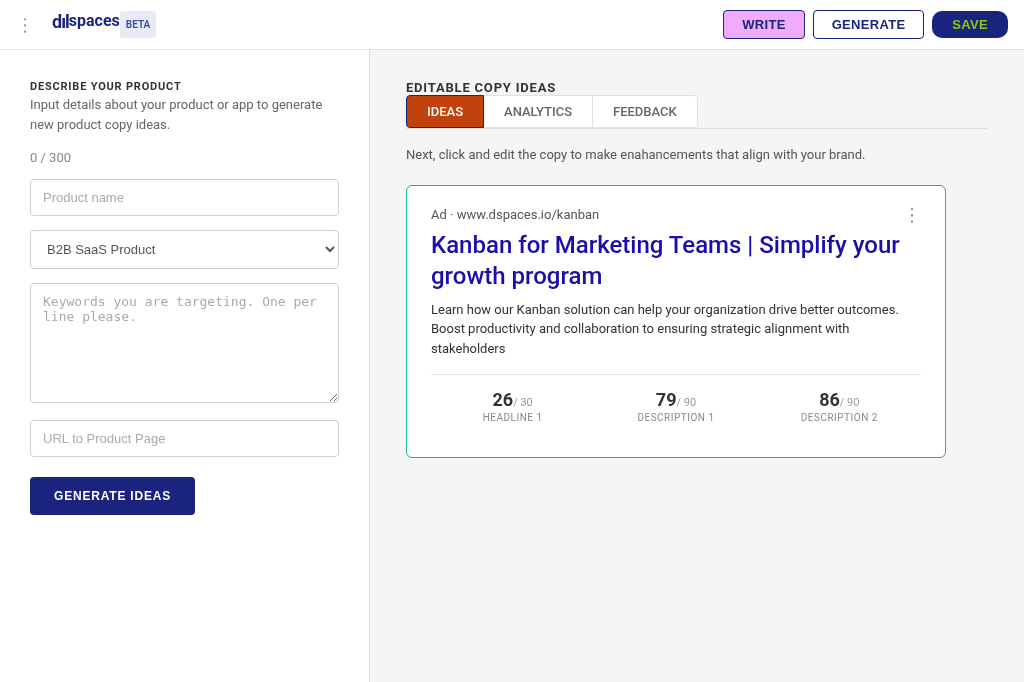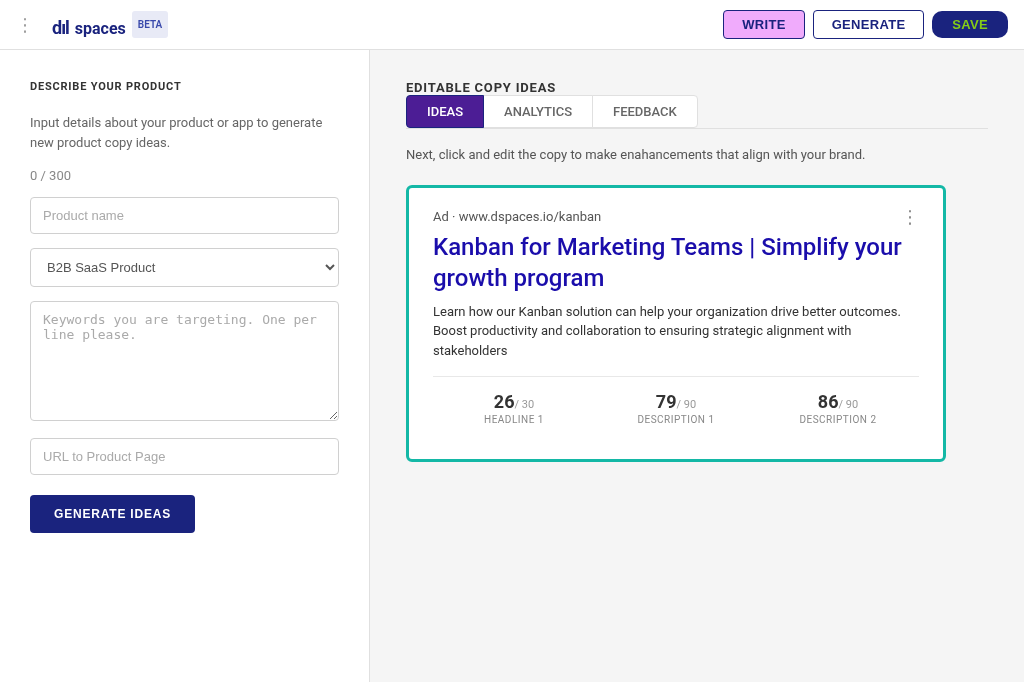--- a/index.html
+++ b/index.html
@@ -12,21 +12,21 @@
       height: 50px;
       display: flex;
       align-items: center;
       justify-content: space-between;
       padding: 0 16px;
       position: fixed;
       top: 0; left: 0; right: 0;
       z-index: 10;
     }
     .topnav-left { display: flex; align-items: center; gap: 8px; }
-    .brand-logo { display: flex; align-items: flex-end; gap: 6px; }
+    .brand-logo { display: flex; align-items: flex-start; gap: 0; }
     .brand-icon { color: #1a237e; font-size: 18px; font-weight: bold; letter-spacing: -1px; }
     .brand-name { font-weight: 700; font-size: 16px; color: #1a237e; }
     .beta-badge { background: #e8eaf6; color: #3949ab; font-size: 10px; font-weight: 600; padding: 8px 6px; border-radius: 3px; text-transform: uppercase; }
     .topnav-dots { color: #999; font-size: 18px; margin-right: 10px; cursor: pointer; }
     .topnav-right { display: flex; align-items: center; gap: 8px; }
     .btn-write {
       border: 1px solid #1a237e; color: #1a237e; background: #f0abfc;
       padding: 6px 18px; border-radius: 4px; font-size: 13px; font-weight: 600;
       cursor: pointer; letter-spacing: 0.3px;
     }
@@ -56,21 +56,21 @@
       border-right: 1px solid #e0e0e0;
       padding: 30px 30px;
       overflow-y: auto;
     }
     .section-title {
       font-size: 11px;
       font-weight: 700;
       letter-spacing: 0.8px;
       text-transform: uppercase;
       color: #333;
-      margin-bottom: 20px;
+      margin-bottom: 2px;
     }
     .section-desc {
       font-size: 13px;
       color: #666;
       line-height: 1.5;
       margin-bottom: 16px;
     }
     .char-count {
       font-size: 13px;
       color: #888;
@@ -156,39 +156,39 @@
       font-size: 13px;
       font-weight: 500;
       color: #666;
       cursor: pointer;
       border: 1px solid #e0e0e0;
       background: #fff;
       margin-right: -1px;
       position: relative;
     }
     .tab.active {
-      background: #4c1d95;
+      background: #c2410c;
       color: #fff;
       border-color: #1a237e;
       z-index: 1;
     }
     .tab:first-child { border-radius: 4px 0 0 4px; }
     .tab:last-child { border-radius: 0 4px 4px 0; }
 
     .instruction-text {
       font-size: 13px;
       color: #555;
       margin-bottom: 20px;
       line-height: 1.5;
     }
 
     
     .ad-card {
       background: #fff;
-      border: 3px solid #14b8a6;
+      border: 1px solid #14b8a6;
       border-radius: 6px;
       padding: 20px 24px;
       max-width: 540px;
     }
     .ad-header {
       display: flex;
       align-items: center;
       justify-content: space-between;
       margin-bottom: 6px;
     }

